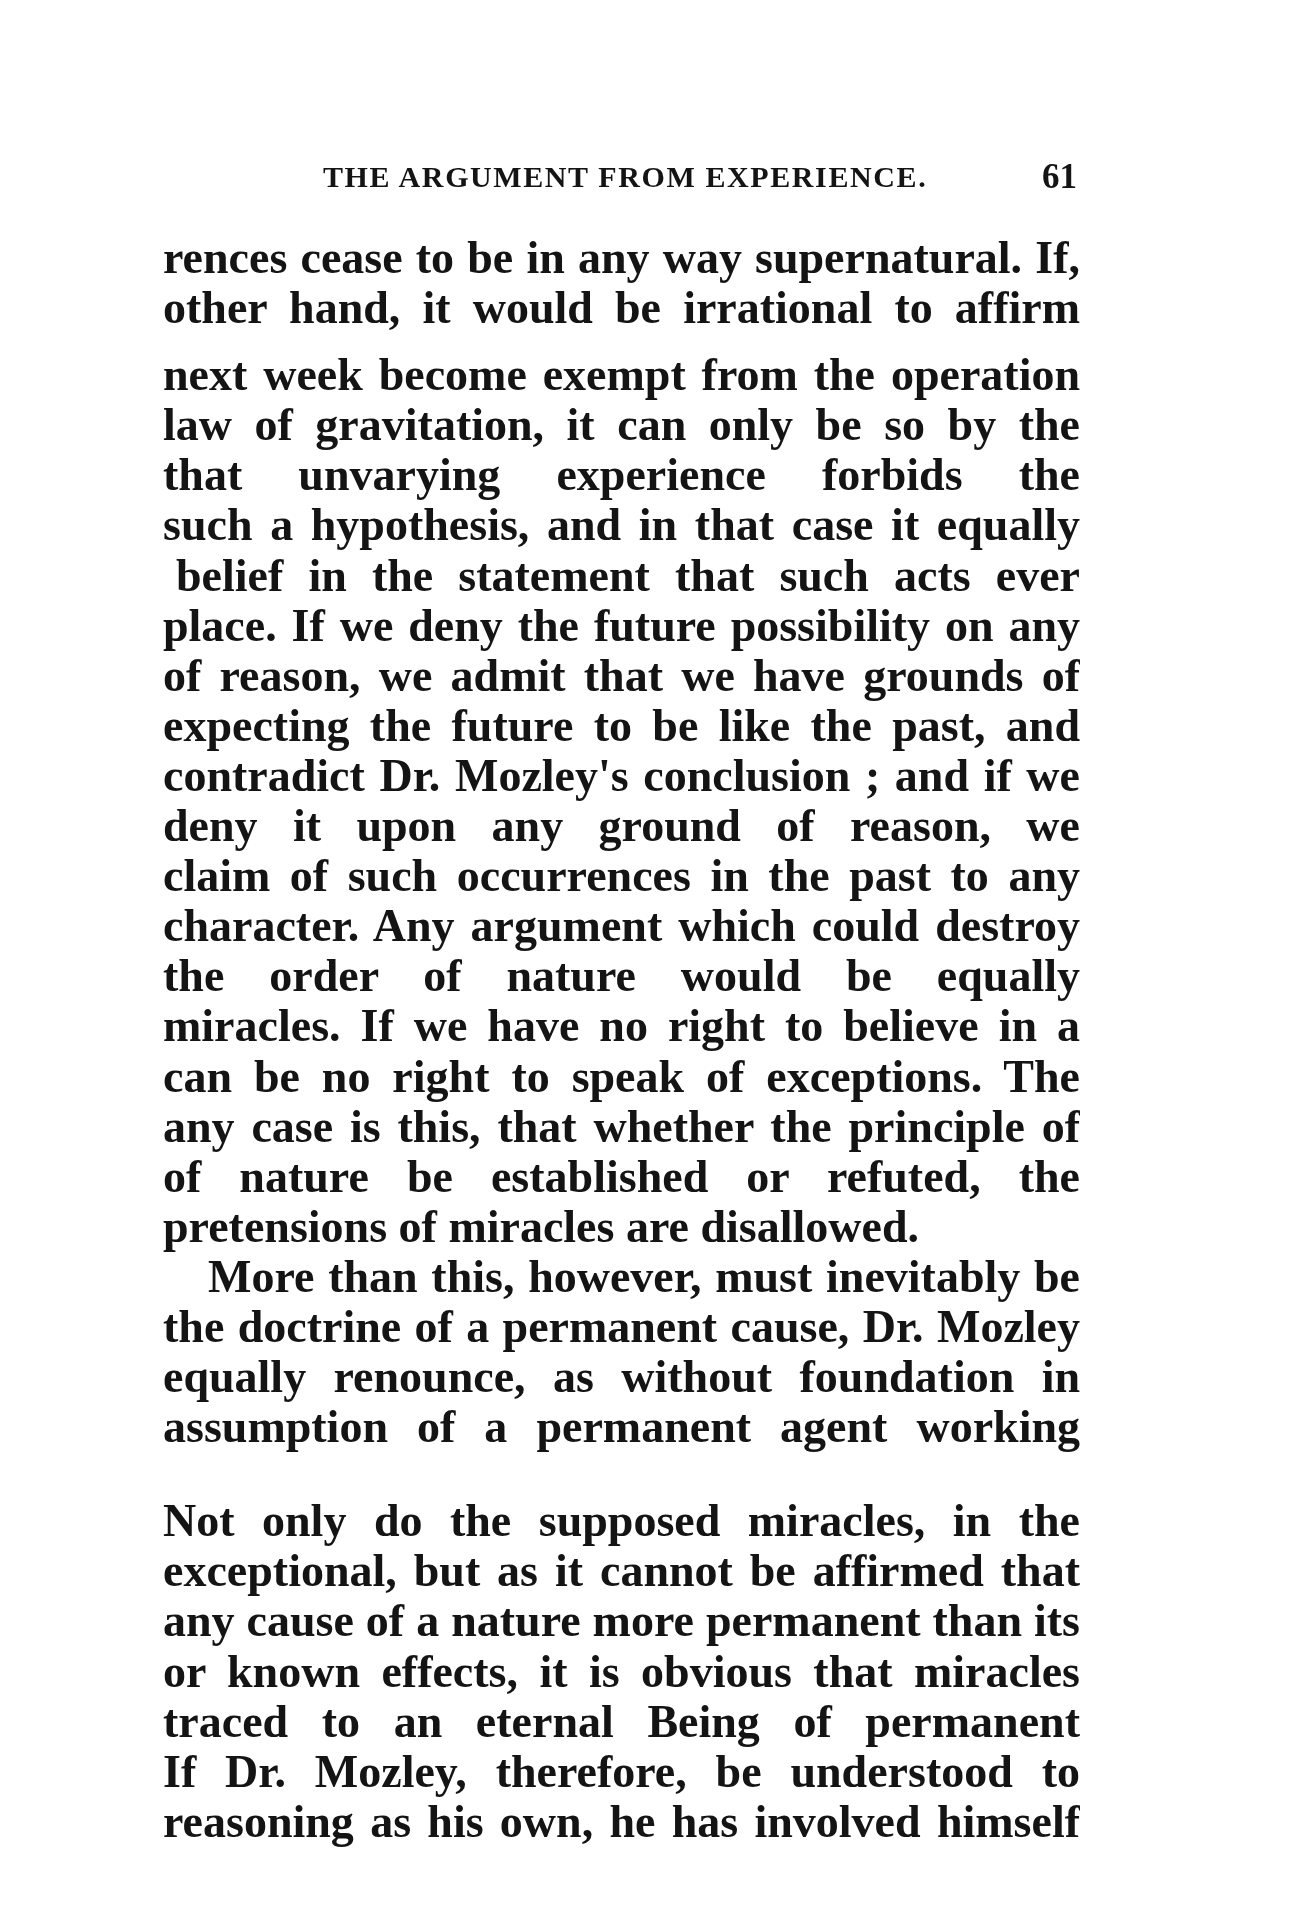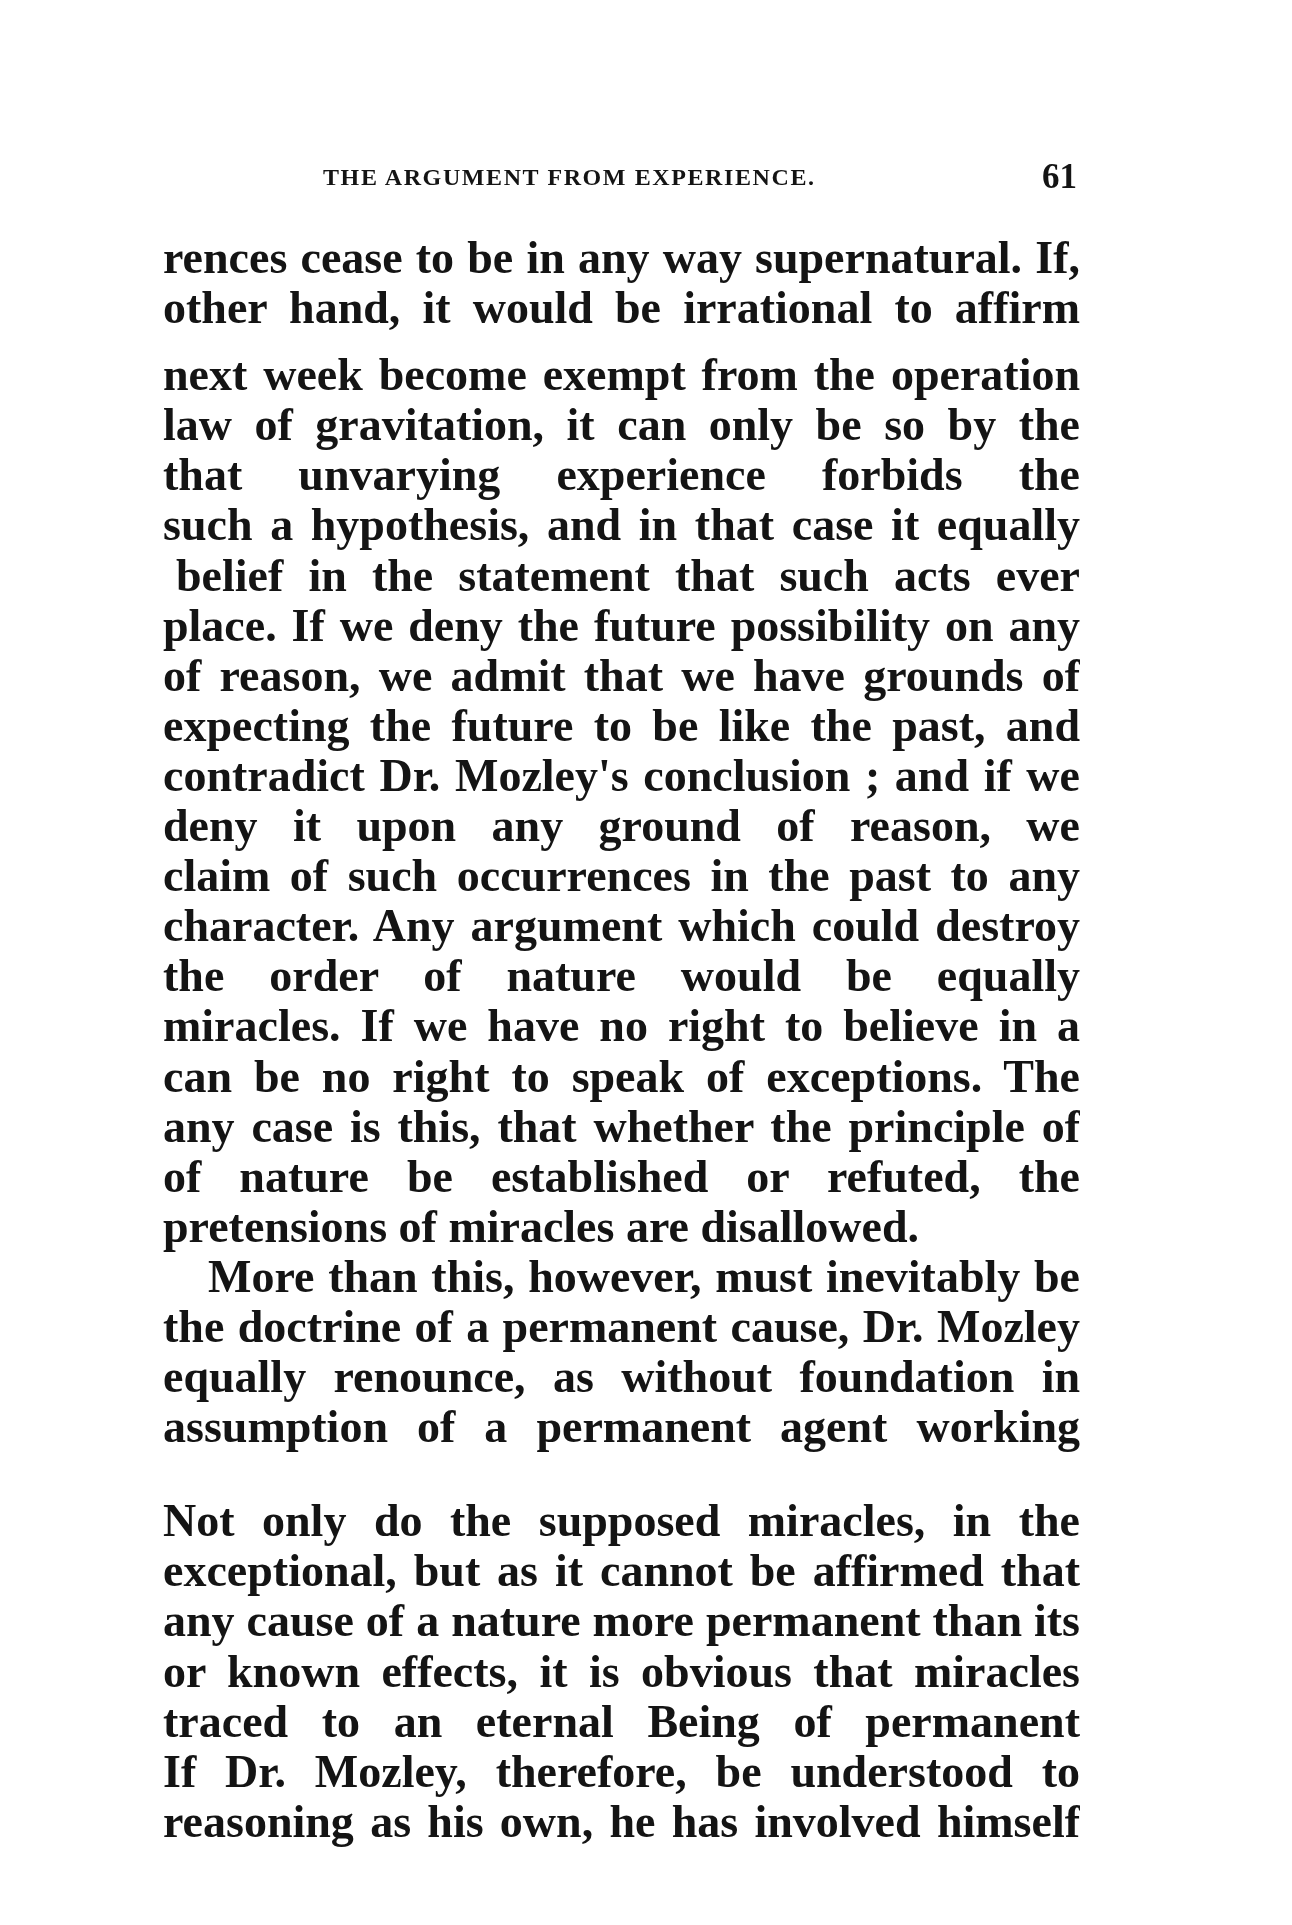--- a/index.html
+++ b/index.html
@@ -19,21 +19,21 @@
     position: absolute;
     left: 0; top: 0;
     width: 1292px;
     height: 1925px;
   }
   .running-head {
     position: absolute;
     top: 160px;
     left: 323px;
     width: 600px;
-    font-size: 24px;
+    font-size: 30px;
     font-weight: bold;
     letter-spacing: 1.6px;
     line-height: 34px;
     white-space: nowrap;
   }
   .page-number {
     position: absolute;
     top: 160px;
     left: 1042px;
     font-size: 35px;

